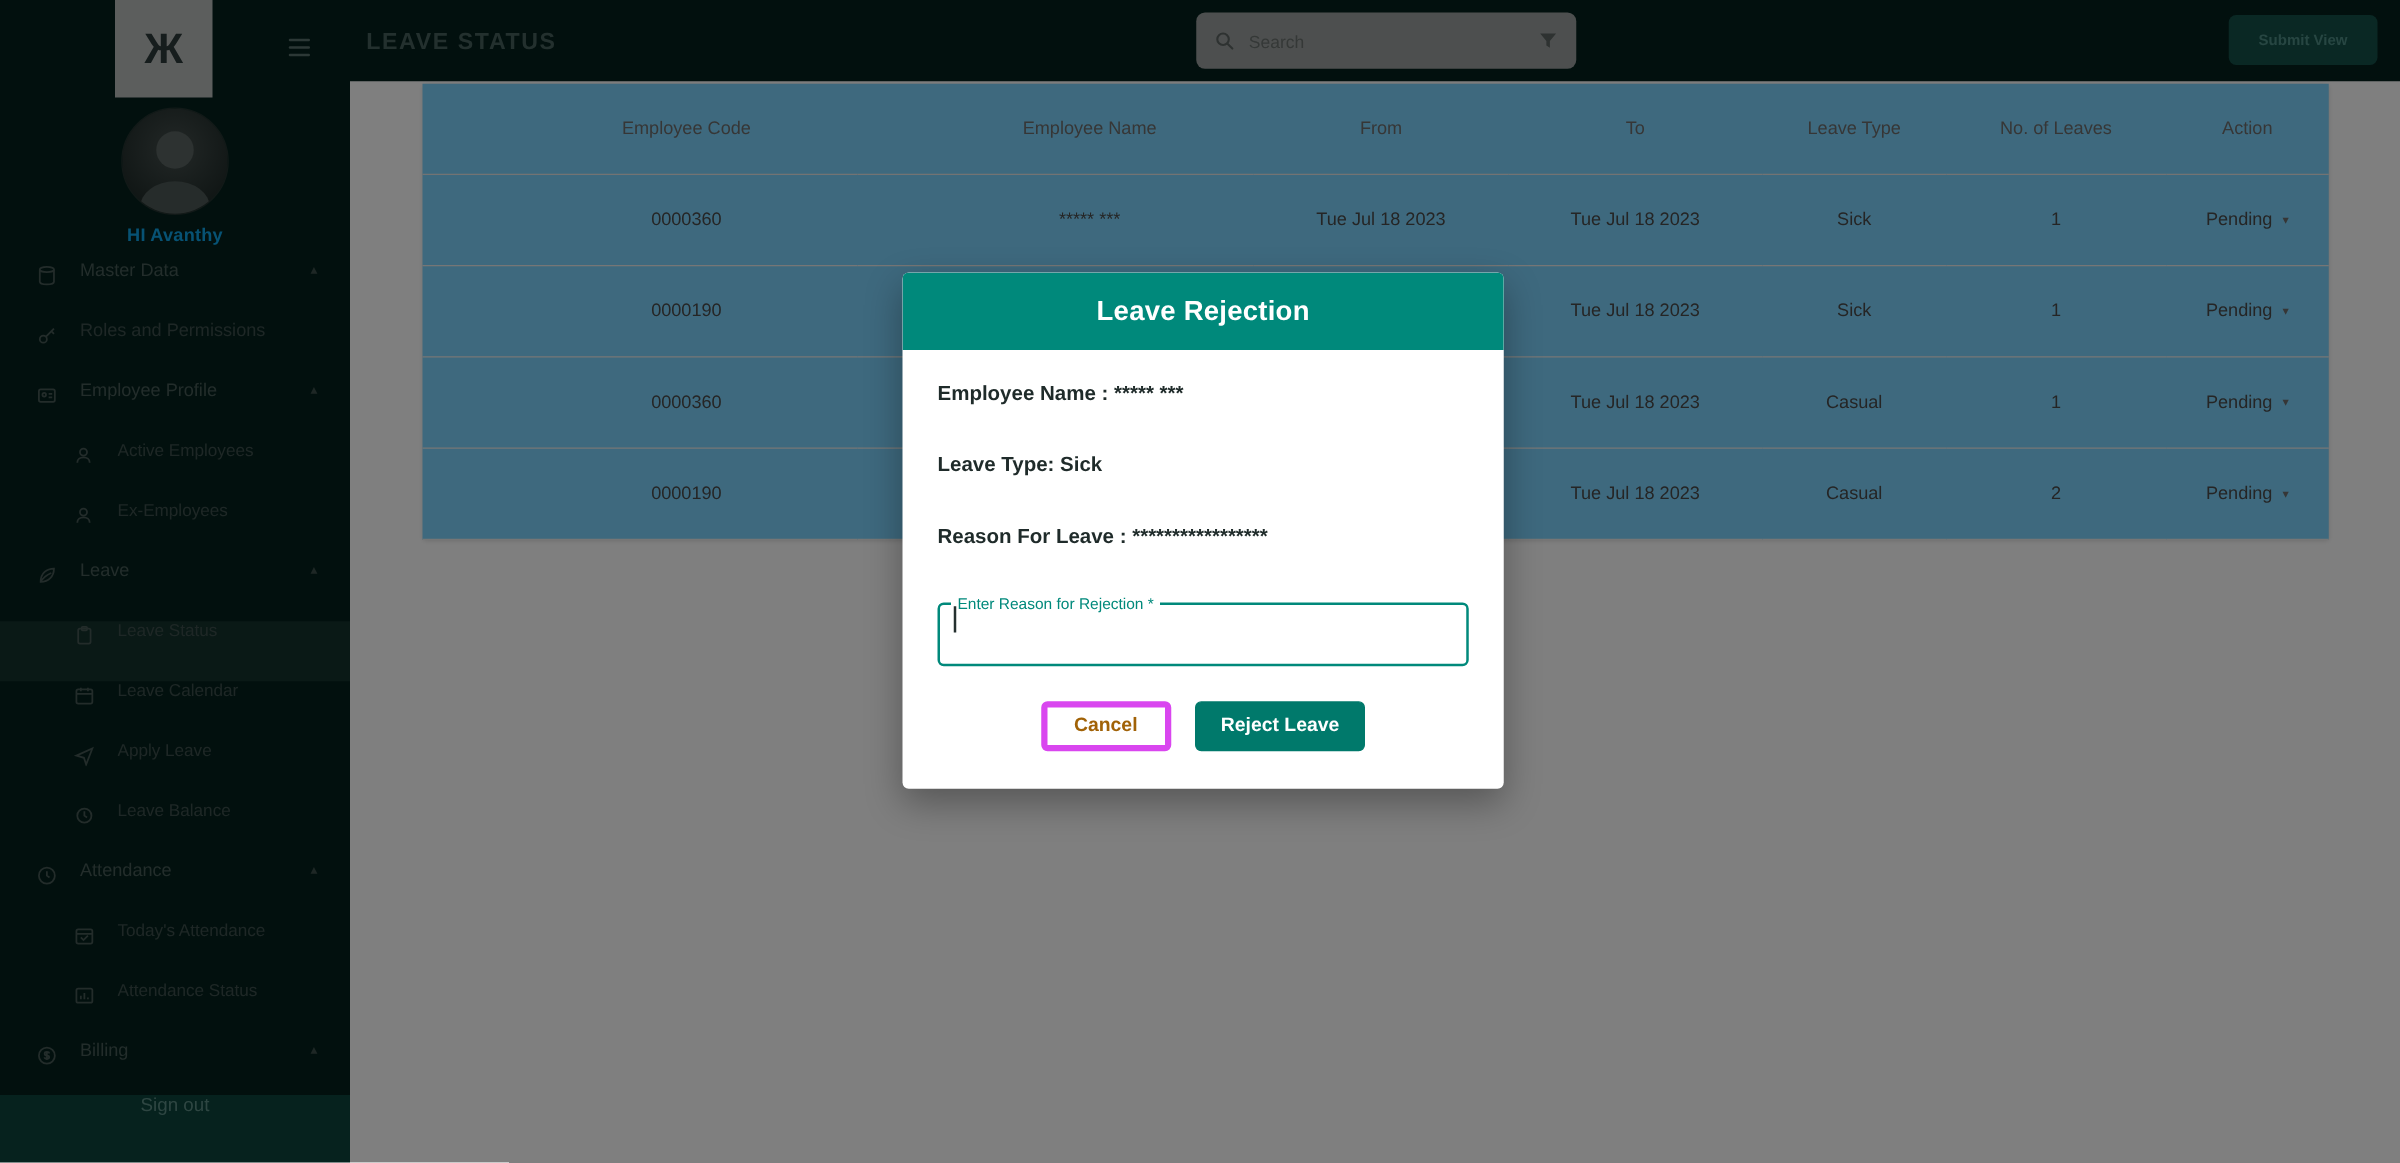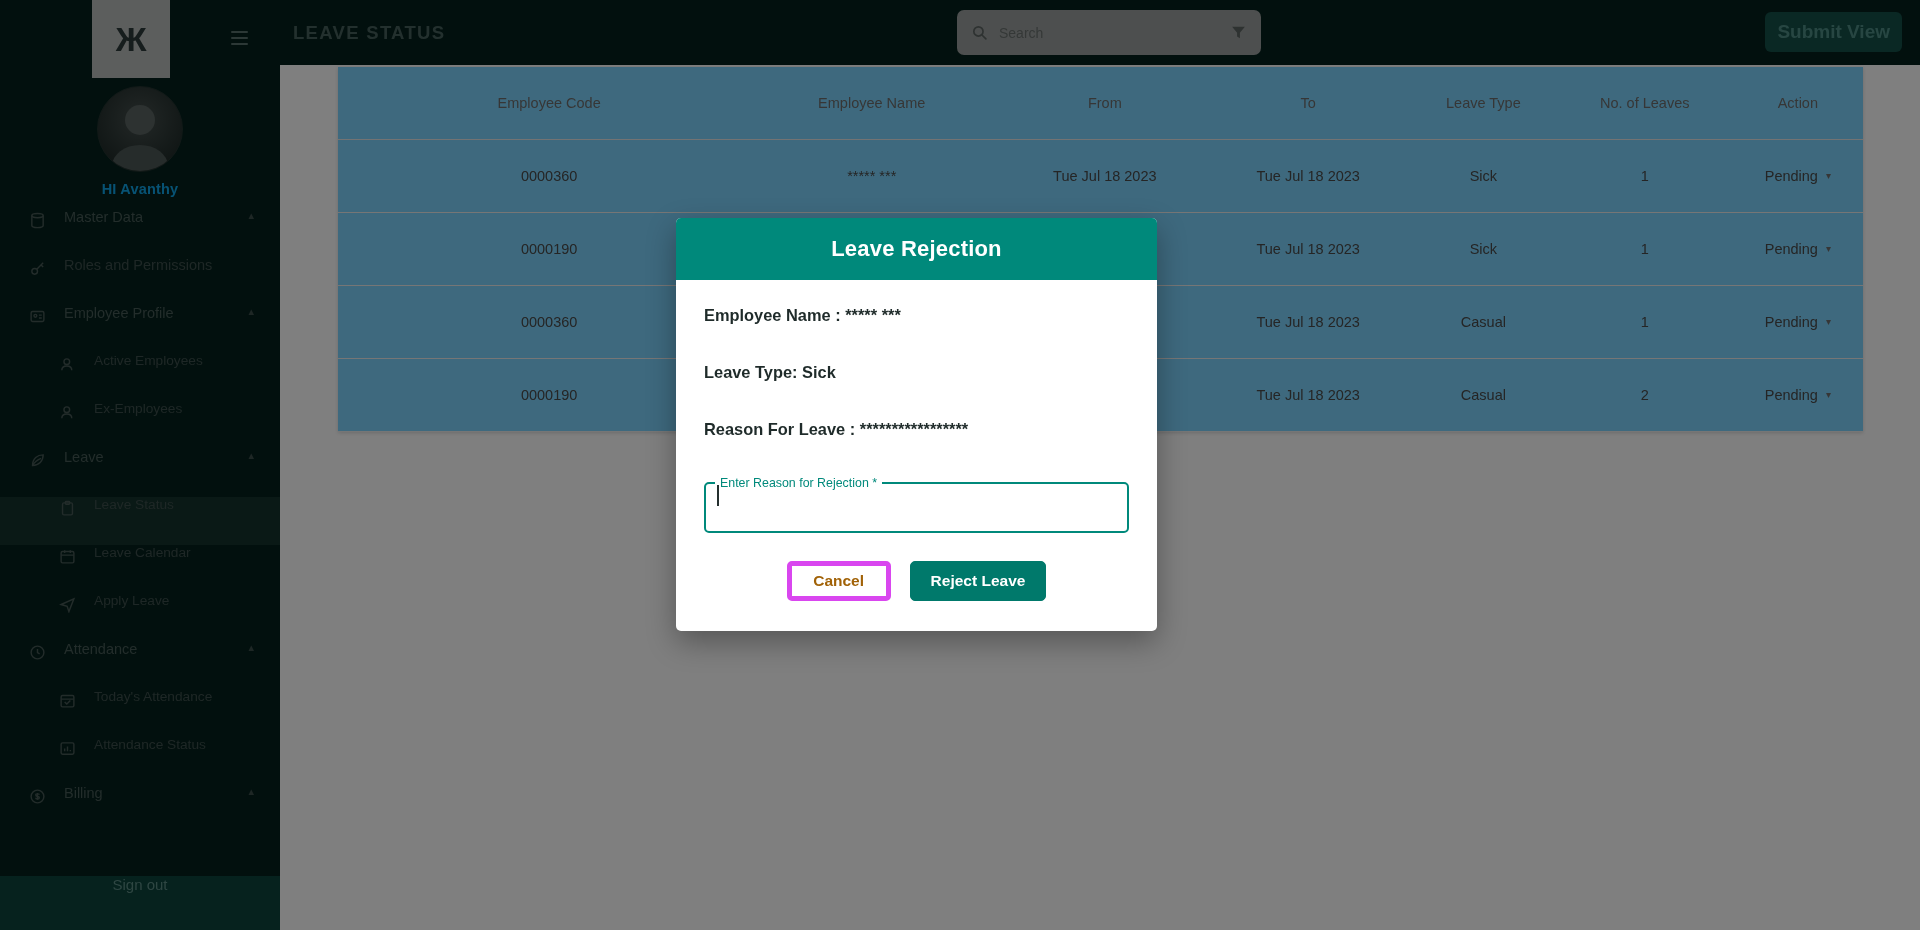--- a/index.html
+++ b/index.html
@@ -128,24 +128,24 @@
   .filter-ico svg { width: 17px; height: 17px; }
   .search-input {
     flex: 1 1 auto;
     background: transparent; border: 0; outline: none;
     color: #6a716f; font-size: 14px;
     font-family: "Liberation Sans", sans-serif;
   }
   .search-input::placeholder { color: #6a716f; }
   .topbar-action {
     position: absolute; right: 18px; top: 12px;
-    height: 40px; padding: 0 12px;
+    height: 40px; padding: 0 24px;
     background: #155049;
     border: 0; border-radius: 6px;
-    color: #4e8d85; font-size: 19px; font-weight: 600;
+    color: #4e8d85; font-size: 12px; font-weight: 600;
     display: flex; align-items: center;
     cursor: pointer;
     font-family: "Liberation Sans", sans-serif;
   }
 
   
   .main {
     position: absolute; left: 280px; top: 65px;
     width: 1640px; height: 865px;
     background: #ffffff;
@@ -176,21 +176,21 @@
   .status-caret { font-size: 10px; color: #6d6d6d; }
 
   
   .overlay {
     position: absolute; inset: 0;
     background: rgba(0,0,0,.50);
     z-index: 10;
   }
   .modal {
     position: absolute;
-    left: 676px; top: 218px;
+    left: 722px; top: 218px;
     width: 481px;
     background: #ffffff;
     border-radius: 5px;
     overflow: hidden;
     box-shadow: 0 11px 30px rgba(0,0,0,.32);
     z-index: 11;
   }
   .modal-header {
     height: 62px;
     background: #00897b;
@@ -363,20 +363,29 @@
           </span>
           <span class="nav-label">Leave Calendar</span>
         </div>
         <div class="nav-item sub">
           <span class="nav-ico">
             <svg viewBox="0 0 24 24" fill="none" stroke="currentColor" stroke-width="2">
               <path d="M3 12l18-8-7 18-2.5-7.5z"></path>
             </svg>
           </span>
           <span class="nav-label">Apply Leave</span>
+        </div>
+        <div class="nav-item sub">
+          <span class="nav-ico">
+            <svg viewBox="0 0 24 24" fill="none" stroke="currentColor" stroke-width="2">
+              <circle cx="12" cy="12" r="8"></circle>
+              <path d="M12 7v5l3 2"></path>
+            </svg>
+          </span>
+          <span class="nav-label">Leave Balance</span>
         </div>
         <div class="nav-item group">
           <span class="nav-ico">
             <svg viewBox="0 0 24 24" fill="none" stroke="currentColor" stroke-width="2">
               <circle cx="12" cy="12" r="9"></circle>
               <path d="M12 7v5l3 2"></path>
             </svg>
           </span>
           <span class="nav-label">Attendance</span>
           <span class="nav-caret">▴</span>

